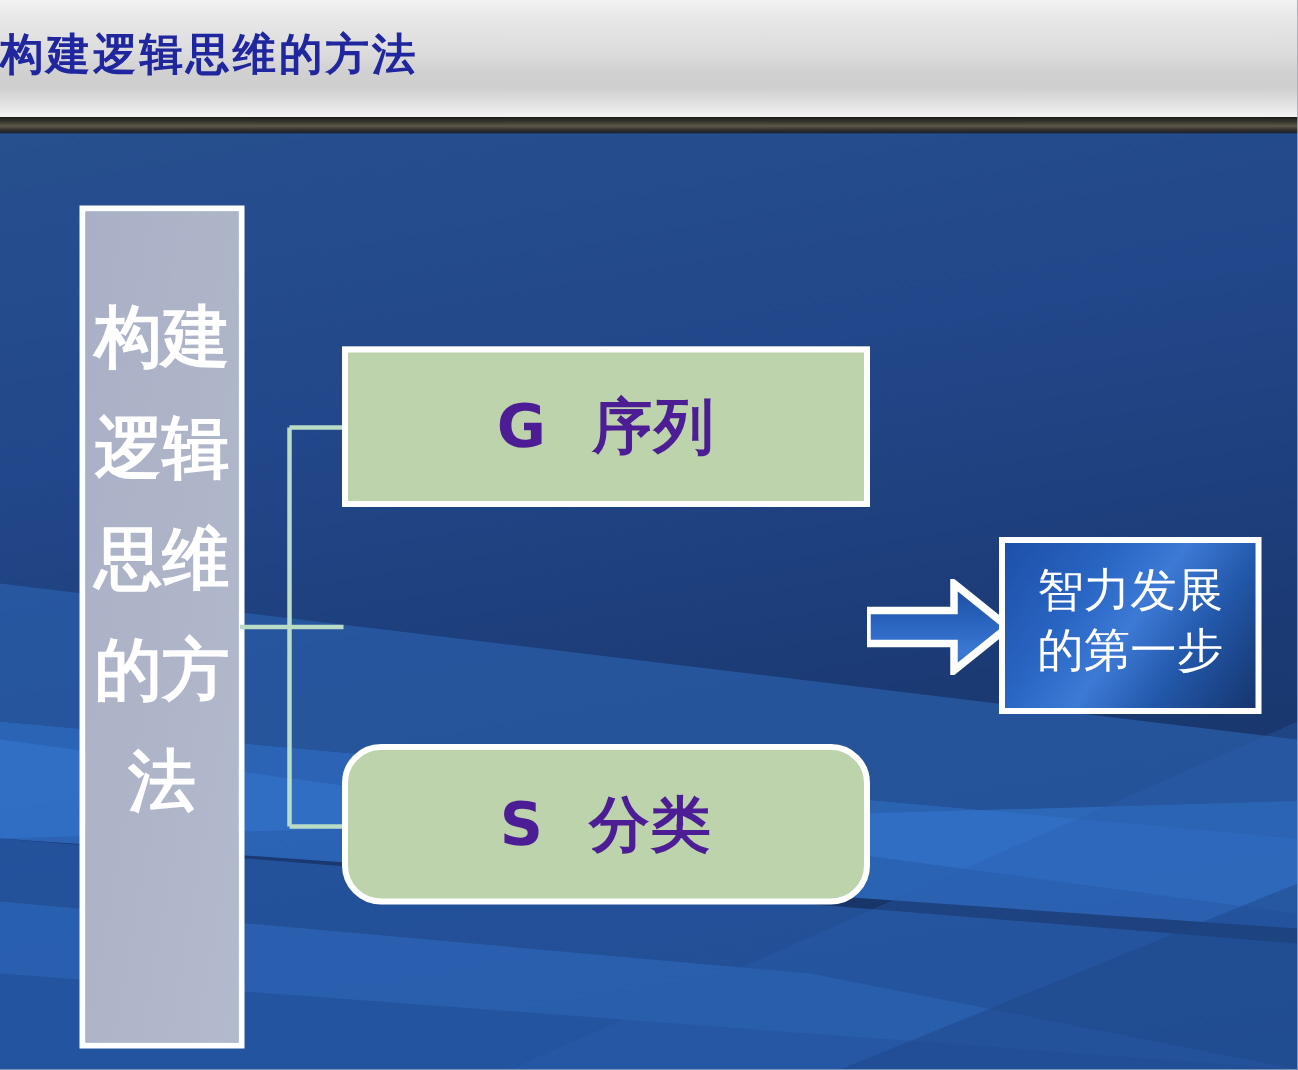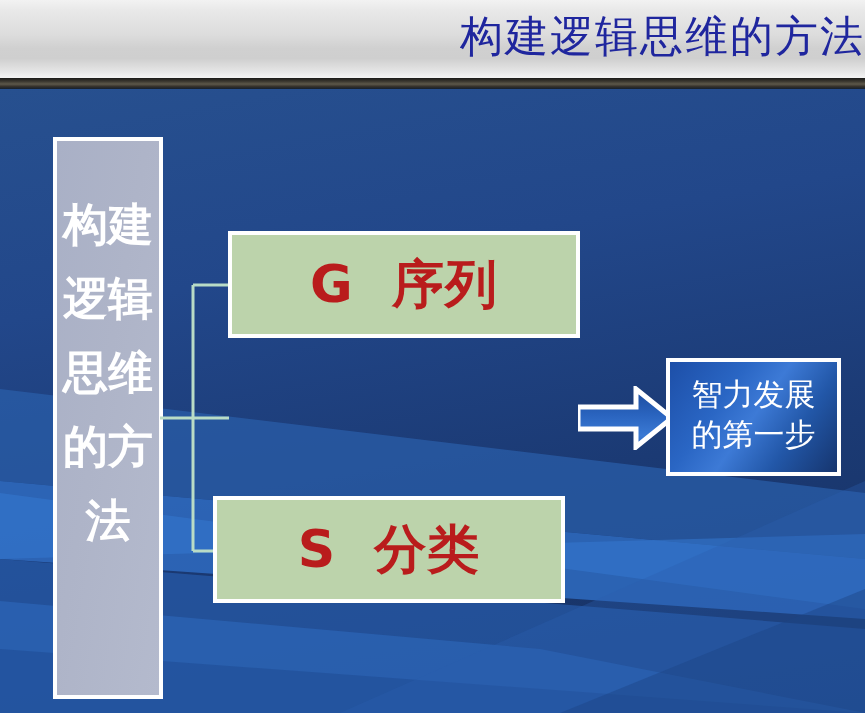--- a/index.html
+++ b/index.html
@@ -33,24 +33,24 @@
         #cfcfcf 75%,
         #e6e6e6 92%,
         #f4f4f4 100%);
     overflow: hidden;
   }
   #header-title {
     position: absolute;
     left: 0;
     top: 6px;
     width: 865px;
-    text-align: right;
-    font-family: "DejaVu Sans", "Liberation Sans", sans-serif;
-    font-weight: normal;
-    font-size: 43px;
+    text-align: left;
+    font-family: "DejaVu Sans", "Liberation Sans", sans-serif;
+    font-weight: bold;
+    font-size: 29px;
     line-height: 60px;
     letter-spacing: 2px;
     color: #1f269e;
   }
   #header-rule {
     position: absolute;
     left: 0;
     top: 78px;
     width: 865px;
     height: 11px;
@@ -111,28 +111,28 @@
     background: #bcd3ab;
     border: 4px solid #ffffff;
     box-sizing: border-box;
     display: flex;
     align-items: center;
     justify-content: center;
   }
   .method-label {
     font-family: "DejaVu Sans", "Liberation Sans", sans-serif;
     font-weight: bold;
-    font-size: 52px;
-    color: #b91c1c;
+    font-size: 40px;
+    color: #4c1d95;
     letter-spacing: 1px;
     white-space: pre;
   }
   #method-box-0 { left: 228px; top: 231px; }
   #method-box-1 { left: 228px; top: 363px; }
-  #method-box-2 { left: 213px; top: 496px; }
+  #method-box-2 { left: 228px; top: 496px; border-radius: 26px; }
 
   
   #arrow { position: absolute; left: 578px; top: 386px; width: 96px; height: 64px; }
 
   
   #result-box {
     position: absolute;
     left: 666px;
     top: 358px;
     width: 175px;

